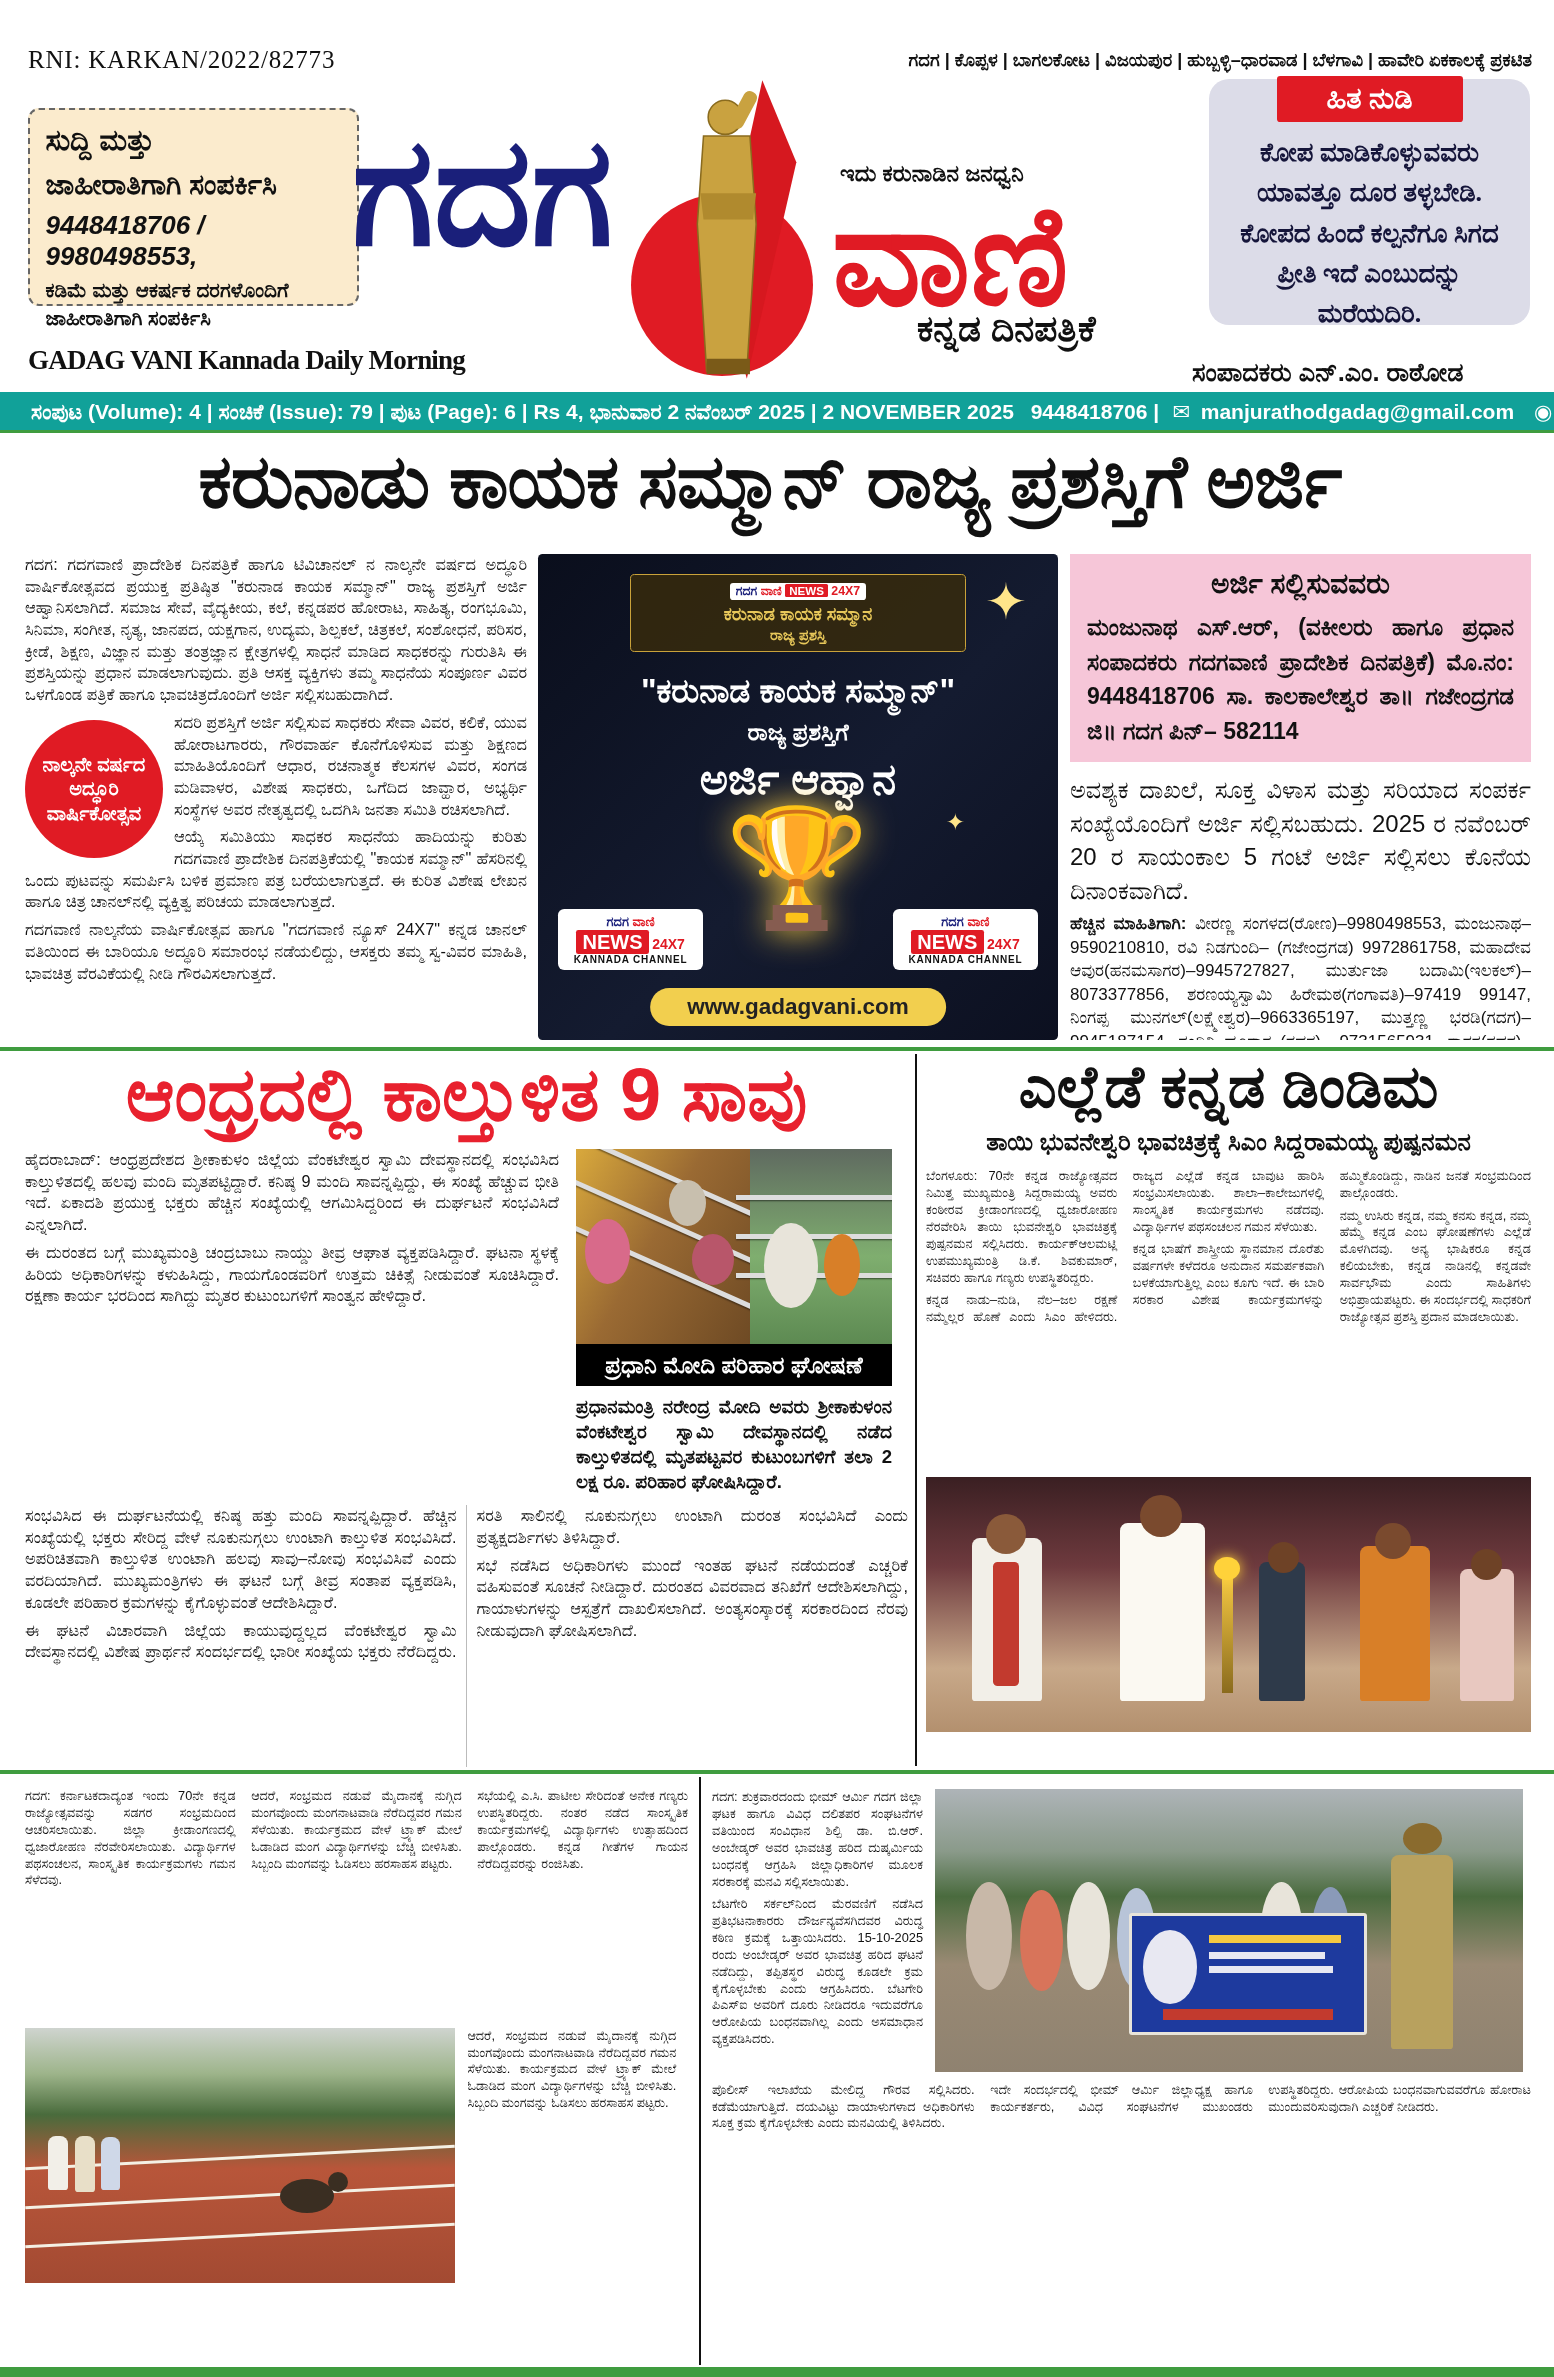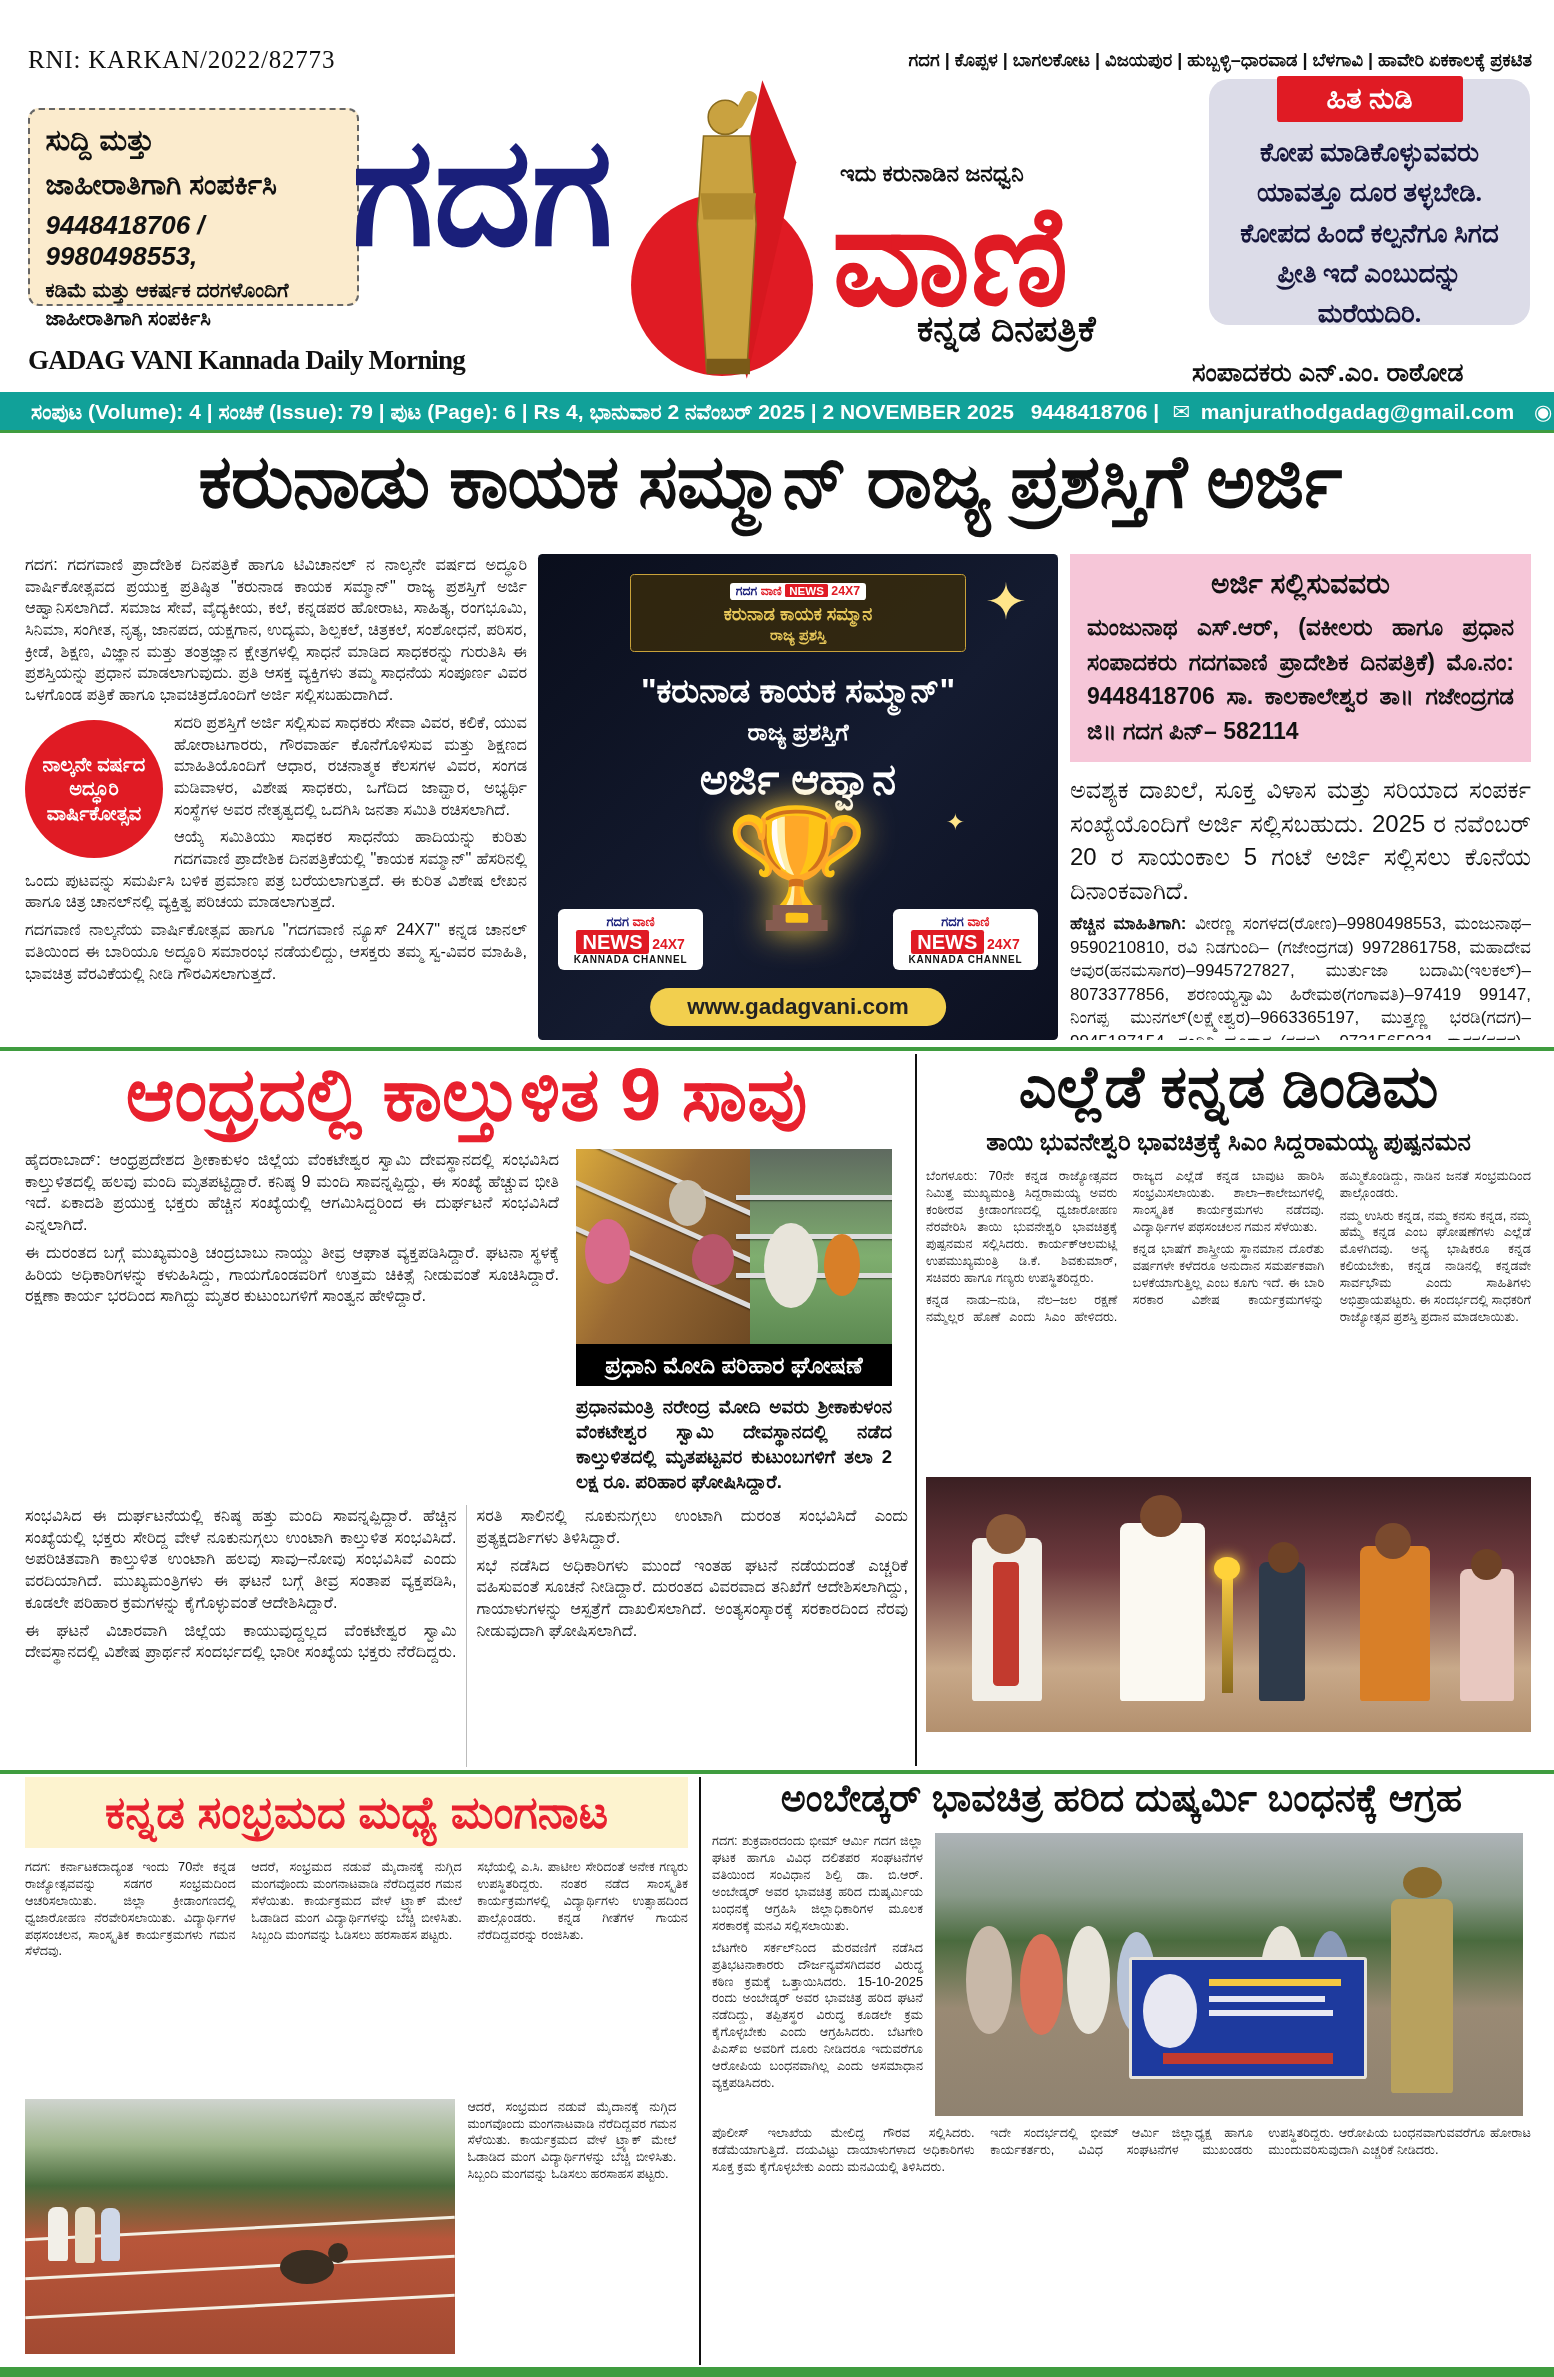--- a/index.html
+++ b/index.html
@@ -249,21 +249,20 @@
       <div class="blob" style="left:545px;bottom:152px;width:31px;height:31px;background:#6e4226;"></div>
       <div style="position:absolute;left:296px;bottom:39px;width:11px;height:116px;background:linear-gradient(180deg,#f5c842,#8a6b1e);"></div>
       <div class="blob" style="left:288px;bottom:152px;width:26px;height:23px;background:#ffd23a;box-shadow:0 0 14px #ffd23a;"></div>
     </div>
   </div>
 
   <div class="abs greenline" style="left:0;top:1770px;width:1555px;height:3.9px;"></div>
   <div class="abs vline" style="left:699px;top:1777px;height:588px;"></div>
 
   <div class="abs clip" style="left:25px;top:1777px;width:663px;height:588px;">
-    <div class="band head3" style="width:100%;height:71px;">ಕನ್ನಡ ಸಂಭ್ರಮದ ಮಧ್ಯೆ ಮಂಗನಾಟ</div>
     <div class="cols3 body17 just" style="margin-top:11px;height:232px;overflow:hidden;">
       <p style="margin:0 0 5.4px;">ಗದಗ: ಕರ್ನಾಟಕದಾದ್ಯಂತ ಇಂದು 70ನೇ ಕನ್ನಡ ರಾಜ್ಯೋತ್ಸವವನ್ನು ಸಡಗರ ಸಂಭ್ರಮದಿಂದ ಆಚರಿಸಲಾಯಿತು. ಜಿಲ್ಲಾ ಕ್ರೀಡಾಂಗಣದಲ್ಲಿ ಧ್ವಜಾರೋಹಣ ನೆರವೇರಿಸಲಾಯಿತು. ವಿದ್ಯಾರ್ಥಿಗಳ ಪಥಸಂಚಲನ, ಸಾಂಸ್ಕೃತಿಕ ಕಾರ್ಯಕ್ರಮಗಳು ಗಮನ ಸೆಳೆದವು.</p>
       <p style="margin:0 0 5.4px;">ಆದರೆ, ಸಂಭ್ರಮದ ನಡುವೆ ಮೈದಾನಕ್ಕೆ ನುಗ್ಗಿದ ಮಂಗವೊಂದು ಮಂಗನಾಟವಾಡಿ ನೆರೆದಿದ್ದವರ ಗಮನ ಸೆಳೆಯಿತು. ಕಾರ್ಯಕ್ರಮದ ವೇಳೆ ಟ್ರ್ಯಾಕ್ ಮೇಲೆ ಓಡಾಡಿದ ಮಂಗ ವಿದ್ಯಾರ್ಥಿಗಳನ್ನು ಬೆಚ್ಚಿ ಬೀಳಿಸಿತು. ಸಿಬ್ಬಂದಿ ಮಂಗವನ್ನು ಓಡಿಸಲು ಹರಸಾಹಸ ಪಟ್ಟರು.</p>
       <p style="margin:0;">ಸಭೆಯಲ್ಲಿ ಎ.ಸಿ. ಪಾಟೀಲ ಸೇರಿದಂತೆ ಅನೇಕ ಗಣ್ಯರು ಉಪಸ್ಥಿತರಿದ್ದರು. ನಂತರ ನಡೆದ ಸಾಂಸ್ಕೃತಿಕ ಕಾರ್ಯಕ್ರಮಗಳಲ್ಲಿ ವಿದ್ಯಾರ್ಥಿಗಳು ಉತ್ಸಾಹದಿಂದ ಪಾಲ್ಗೊಂಡರು. ಕನ್ನಡ ಗೀತೆಗಳ ಗಾಯನ ನೆರೆದಿದ್ದವರನ್ನು ರಂಜಿಸಿತು.</p>
     </div>
     <div style="display:flex;gap:12.4px;margin-top:7.7px;">
       <div class="photo" style="width:430px;height:255px;background:linear-gradient(180deg,#cfd4cf 0%,#9db48a 18%,#496b3c 34%,#b8563a 55%,#a34a32 100%);">
         <div class="lane" style="bottom:46px;transform:rotate(-3deg);"></div>
         <div class="lane" style="bottom:85px;transform:rotate(-3deg);"></div>
         <div class="lane" style="bottom:124px;transform:rotate(-3deg);"></div>
@@ -273,21 +272,20 @@
         <div class="blob" style="left:255px;bottom:70px;width:54px;height:34px;background:#3a2e22;"></div>
         <div class="blob" style="left:303px;bottom:91px;width:20px;height:20px;background:#3a2e22;"></div>
       </div>
       <div class="body17 just" style="width:209px;">
         <p style="margin:0;">ಆದರೆ, ಸಂಭ್ರಮದ ನಡುವೆ ಮೈದಾನಕ್ಕೆ ನುಗ್ಗಿದ ಮಂಗವೊಂದು ಮಂಗನಾಟವಾಡಿ ನೆರೆದಿದ್ದವರ ಗಮನ ಸೆಳೆಯಿತು. ಕಾರ್ಯಕ್ರಮದ ವೇಳೆ ಟ್ರ್ಯಾಕ್ ಮೇಲೆ ಓಡಾಡಿದ ಮಂಗ ವಿದ್ಯಾರ್ಥಿಗಳನ್ನು ಬೆಚ್ಚಿ ಬೀಳಿಸಿತು. ಸಿಬ್ಬಂದಿ ಮಂಗವನ್ನು ಓಡಿಸಲು ಹರಸಾಹಸ ಪಟ್ಟರು.</p>
       </div>
     </div>
   </div>
 
   <div class="abs clip" style="left:712px;top:1777px;width:819px;height:588px;">
-    <div class="head4">ಅಂಬೇಡ್ಕರ್ ಭಾವಚಿತ್ರ ಹರಿದ ದುಷ್ಕರ್ಮಿ ಬಂಧನಕ್ಕೆ ಆಗ್ರಹ</div>
     <div style="display:flex;gap:12.4px;margin-top:12.4px;">
       <div class="body17 just" style="width:211px;">
         <p style="margin:0 0 5.4px;">ಗದಗ: ಶುಕ್ರವಾರದಂದು ಭೀಮ್ ಆರ್ಮಿ ಗದಗ ಜಿಲ್ಲಾ ಘಟಕ ಹಾಗೂ ವಿವಿಧ ದಲಿತಪರ ಸಂಘಟನೆಗಳ ವತಿಯಿಂದ ಸಂವಿಧಾನ ಶಿಲ್ಪಿ ಡಾ. ಬಿ.ಆರ್. ಅಂಬೇಡ್ಕರ್ ಅವರ ಭಾವಚಿತ್ರ ಹರಿದ ದುಷ್ಕರ್ಮಿಯ ಬಂಧನಕ್ಕೆ ಆಗ್ರಹಿಸಿ ಜಿಲ್ಲಾಧಿಕಾರಿಗಳ ಮೂಲಕ ಸರಕಾರಕ್ಕೆ ಮನವಿ ಸಲ್ಲಿಸಲಾಯಿತು.</p>
         <p style="margin:0;">ಬೆಟಗೇರಿ ಸರ್ಕಲ್‌ನಿಂದ ಮೆರವಣಿಗೆ ನಡೆಸಿದ ಪ್ರತಿಭಟನಾಕಾರರು ದೌರ್ಜನ್ಯವೆಸಗಿದವರ ವಿರುದ್ಧ ಕಠಿಣ ಕ್ರಮಕ್ಕೆ ಒತ್ತಾಯಿಸಿದರು. 15-10-2025 ರಂದು ಅಂಬೇಡ್ಕರ್ ಅವರ ಭಾವಚಿತ್ರ ಹರಿದ ಘಟನೆ ನಡೆದಿದ್ದು, ತಪ್ಪಿತಸ್ಥರ ವಿರುದ್ಧ ಕೂಡಲೇ ಕ್ರಮ ಕೈಗೊಳ್ಳಬೇಕು ಎಂದು ಆಗ್ರಹಿಸಿದರು. ಬೆಟಗೇರಿ ಪಿಎಸ್ಐ ಅವರಿಗೆ ದೂರು ನೀಡಿದರೂ ಇದುವರೆಗೂ ಆರೋಪಿಯ ಬಂಧನವಾಗಿಲ್ಲ ಎಂದು ಅಸಮಾಧಾನ ವ್ಯಕ್ತಪಡಿಸಿದರು.</p>
       </div>
       <div class="photo" style="width:588px;height:283px;background:linear-gradient(180deg,#aeb4b8 0%,#8a9a8a 22%,#4a6b3e 38%,#9a8a74 62%,#8f8270 100%);">
         <div class="blob" style="left:31px;top:93px;width:46px;height:108px;background:#c8b8a8;"></div>
         <div class="blob" style="left:85px;top:101px;width:43px;height:101px;background:#d8745a;"></div>
         <div class="blob" style="left:132px;top:93px;width:43px;height:108px;background:#e8e4da;"></div>
         <div class="blob" style="left:182px;top:99px;width:39px;height:101px;background:#b8c4d8;"></div>

